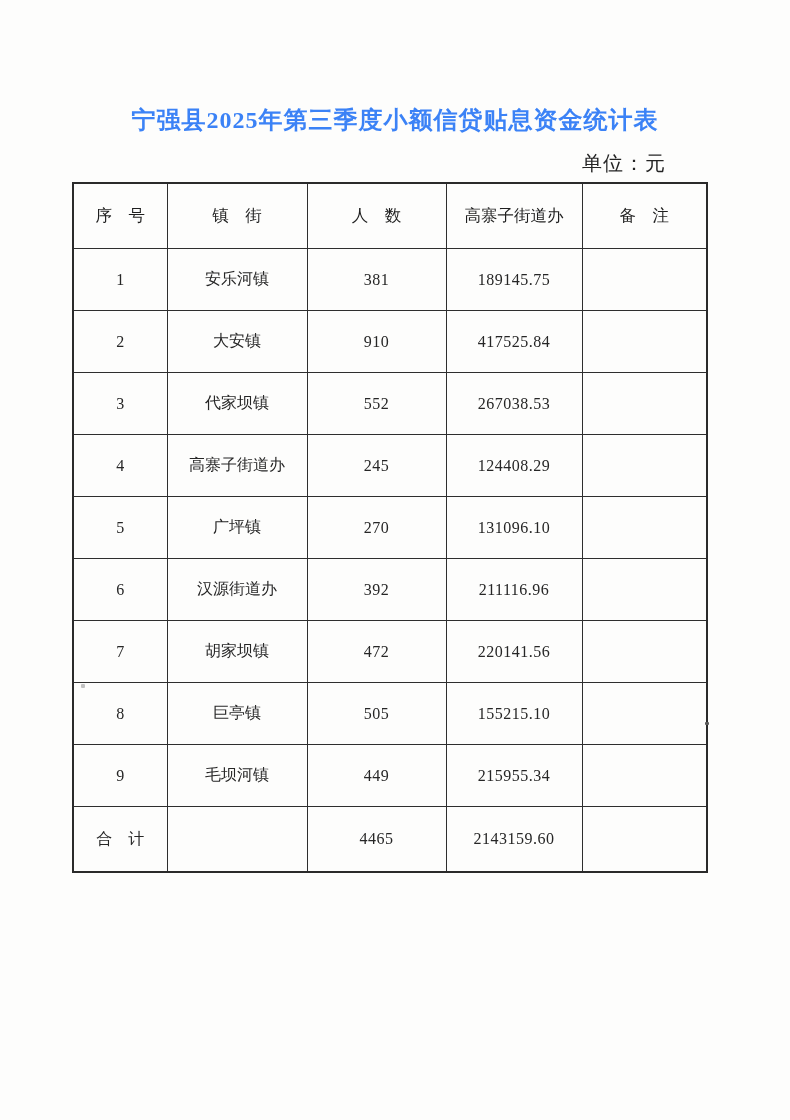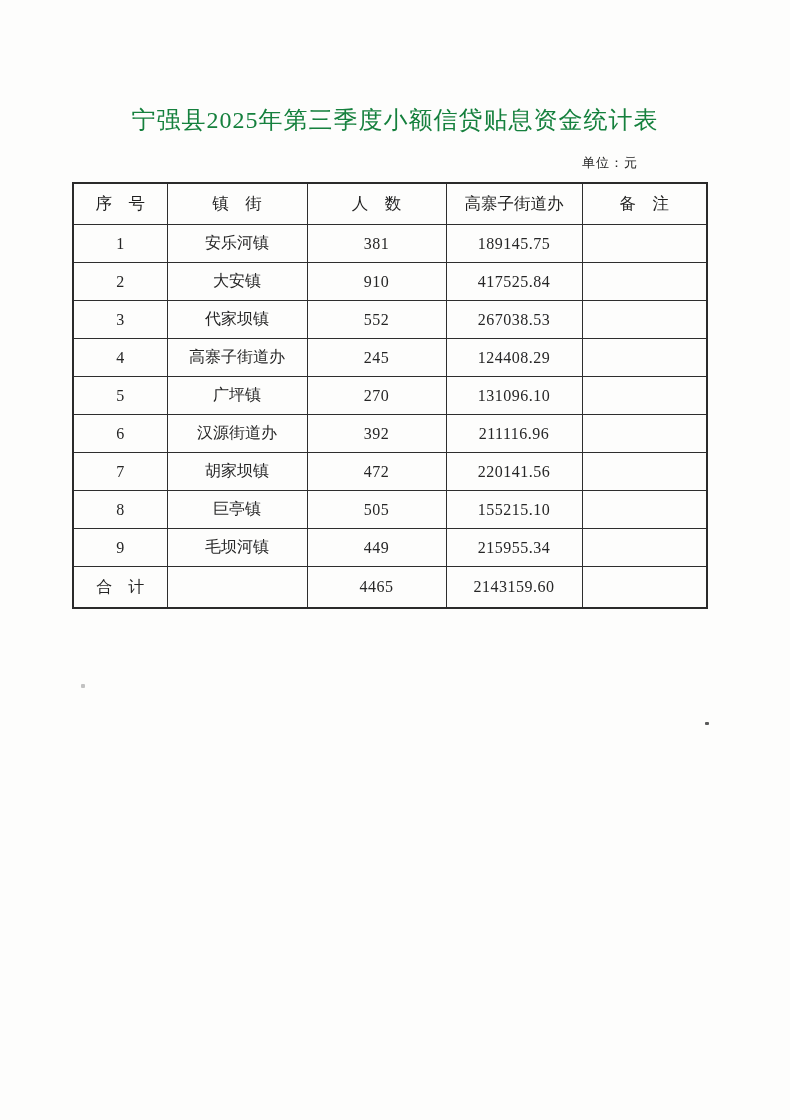--- a/index.html
+++ b/index.html
@@ -16,50 +16,50 @@
     overflow: hidden;
     color: #222;
   }
   .doc-title {
     position: absolute;
     top: 104px;
     left: 0;
     width: 790px;
     text-align: center;
     font-size: 24px;
-    font-weight: 400;
-    color: #15803d;
+    font-weight: 700;
+    color: #3b82f6;
     letter-spacing: 1px;
     line-height: 32px;
   }
   .unit-label {
     position: absolute;
     top: 152px;
     left: 582px;
-    font-size: 13px;
+    font-size: 20px;
     color: #242424;
     letter-spacing: 1px;
     line-height: 22px;
   }
   table.stats {
     position: absolute;
     top: 182px;
     left: 72px;
     width: 634px;
     border-collapse: collapse;
     table-layout: fixed;
     background: transparent;
   }
   table.stats td {
     border: 1px solid #2e2e2e;
     text-align: center;
     vertical-align: middle;
     font-size: 16px;
     color: #262626;
-    padding: 0;
+    padding: 12px;
     overflow: hidden;
     white-space: nowrap;
   }
   table.stats { border: 2px solid #2a2a2a; }
   tr.header-row td { height: 40px; font-size: 16.5px; color: #1f1f1f; }
   tr.data-row td { height: 37px; }
   tr.total-row td { height: 40px; }
   .num { letter-spacing: 0.5px; }
   .speck {
     position: absolute;

